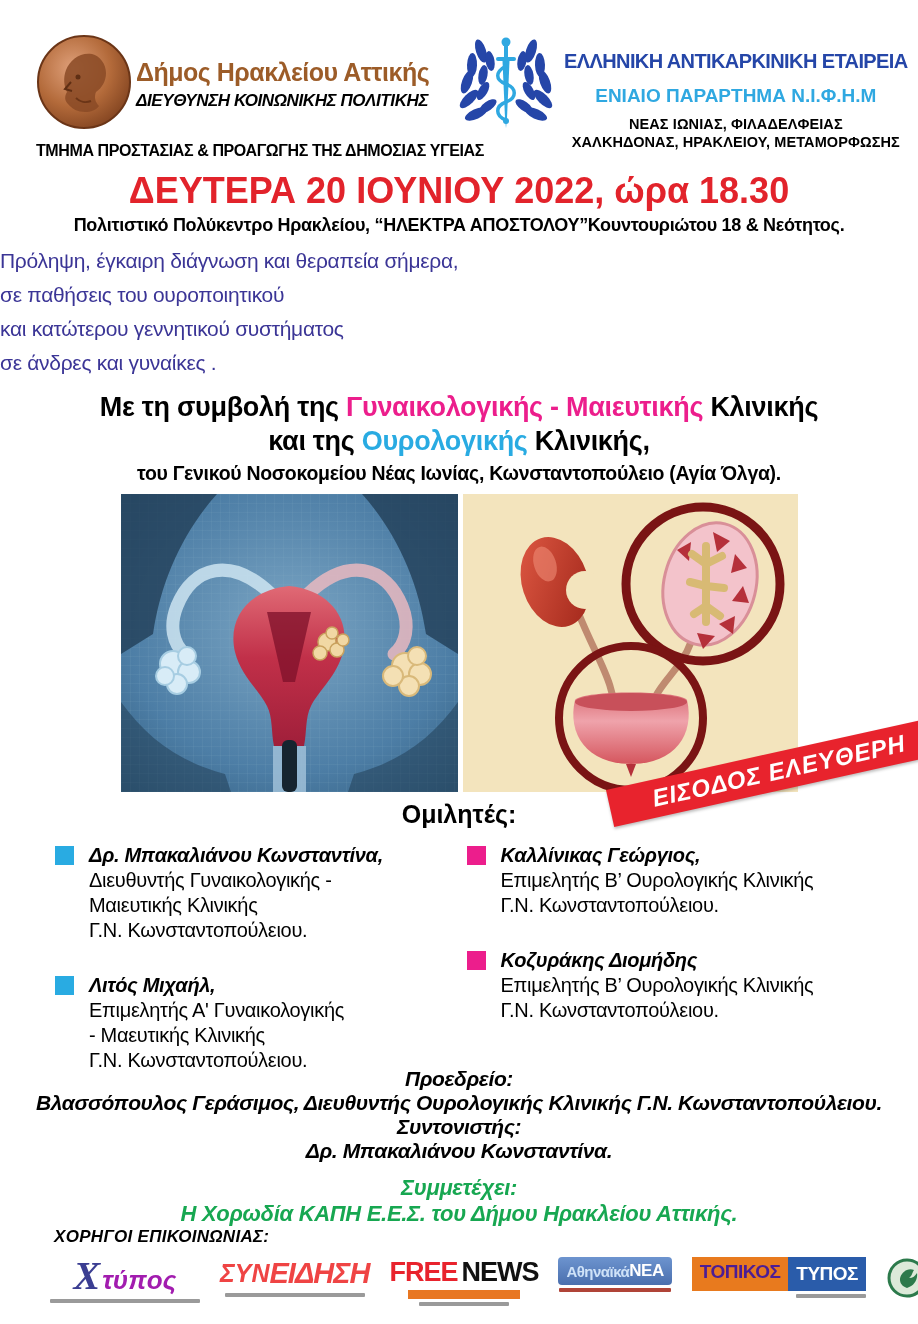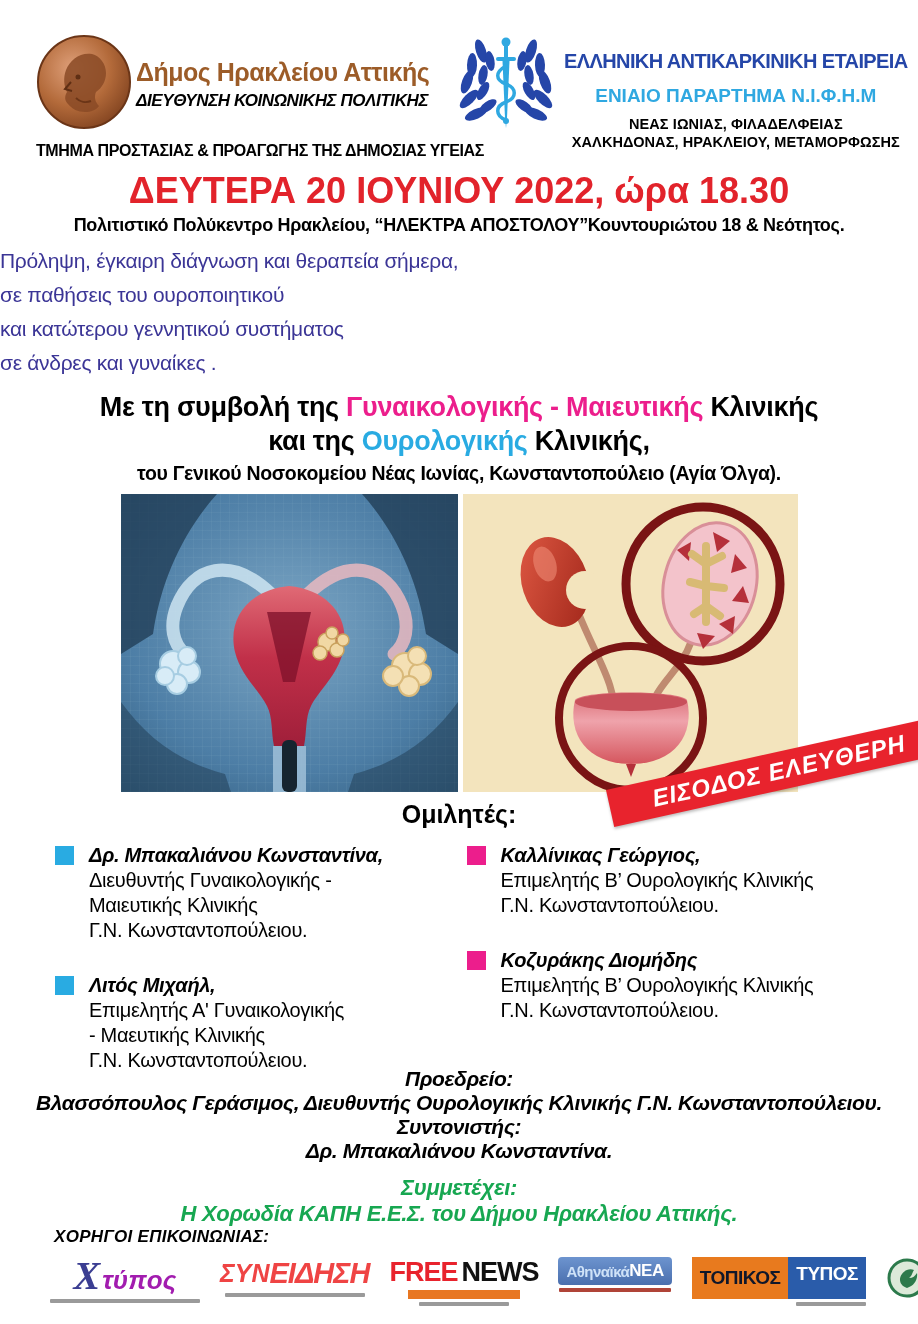--- a/index.html
+++ b/index.html
@@ -83,21 +83,21 @@
   .fn-p2{font-size:27px;font-weight:900;color:#111;letter-spacing:-1px;}
   .fn-bar{width:112px;height:9px;background:#e87722;margin-top:2px;}
 
   .ath-box{display:flex;align-items:center;background:linear-gradient(#6d94cf,#4a6fae);
            border-radius:4px;padding:4px 8px;}
   .ath-p1{font-size:15px;font-weight:bold;color:#cfe2f8;letter-spacing:-0.5px;}
   .ath-p2{font-size:17px;font-weight:900;color:#fff;letter-spacing:-0.5px;}
   .ath-strip{background:#b04438;}
 
   .top-row{display:flex;}
-  .top-box1{background:#e87a1e;color:#0f172a;font-weight:900;font-size:19px;padding:10px 8px;letter-spacing:-0.5px;}
+  .top-box1{background:#e87a1e;color:#4c1d95;font-weight:900;font-size:19px;padding:4px 8px;letter-spacing:-0.5px;}
   .top-box2{background:#2a5caa;color:#fff;font-weight:900;font-size:19px;padding:6px 8px;letter-spacing:-0.5px;}
 
   .ekf{margin-left:auto;display:flex;align-items:center;gap:8px;}
 </style>
 </head>
 <body>
 
 <div class="page">
 
   <div class="header">

